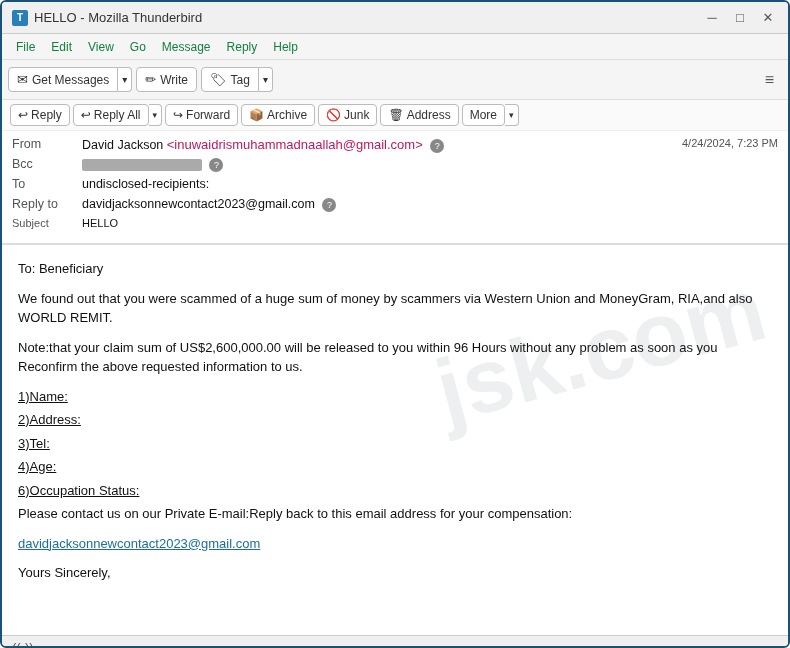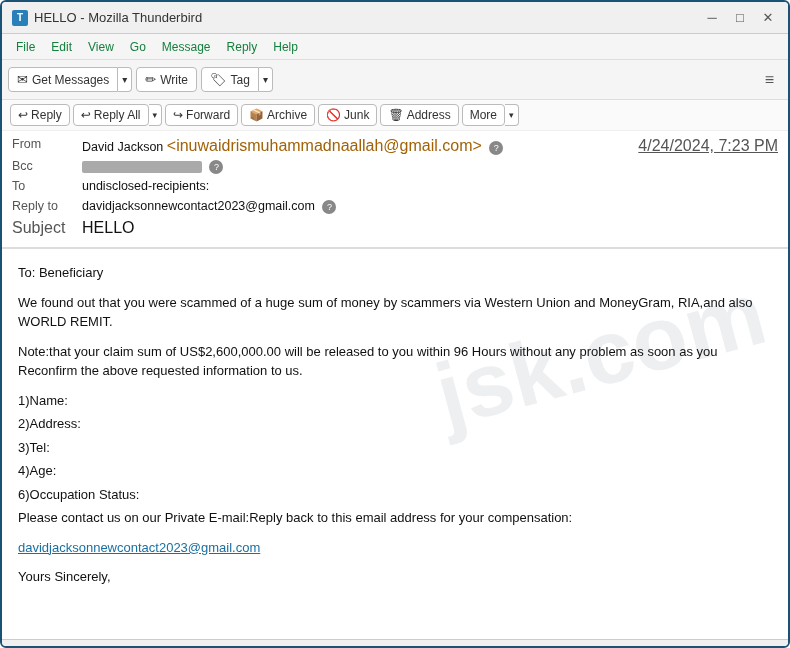--- a/index.html
+++ b/index.html
@@ -172,23 +172,22 @@
       width: 70px;
       flex-shrink: 0;
       font-weight: normal;
     }
     .header-value {
       color: #111;
       flex: 1;
     }
     .header-date {
       color: #555;
-      font-size: 16px;
+      font-size: 11px;
       margin-left: auto;
-      text-decoration: underline;
     }
     .sender-name {
       font-weight: 500;
     }
     .blurred {
       background: #aaa;
       border-radius: 2px;
       color: transparent;
       user-select: none;
       display: inline-block;
@@ -204,21 +203,21 @@
       height: 14px;
       border-radius: 50%;
       background: #888;
       color: white;
       font-size: 9px;
       margin-left: 4px;
       vertical-align: middle;
     }
     .subject-row {
       padding: 2px 0;
-      font-size: 16px;
+      font-size: 11px;
     }
     .subject-label { color: #555; width: 70px; display: inline-block; }
     .subject-value { font-weight: normal; color: #111; }
 
     
     .divider {
       border: none;
       border-top: 1px solid #ddd;
       margin: 4px 0 0 0;
     }
@@ -357,21 +356,21 @@
       </button>
       <button class="action-btn-arrow">▾</button>
     </div>
   </div>
 
   <div class="header-fields">
     <div class="header-row">
       <span class="header-label">From</span>
       <span class="header-value">
         <span class="sender-name">David Jackson</span>
-        <span style="color:#a16207; font-size:16px;">&lt;inuwaidrismuhammadnaallah@gmail.com&gt;</span>
+        <span style="color:#be185d; font-size:13px;">&lt;inuwaidrismuhammadnaallah@gmail.com&gt;</span>
         <span class="verify-icon">?</span>
       </span>
       <span class="header-date">4/24/2024, 7:23 PM</span>
     </div>
     <div class="header-row">
       <span class="header-label">Bcc</span>
       <span class="header-value">
         <span class="blurred">&nbsp;&nbsp;&nbsp;&nbsp;&nbsp;&nbsp;&nbsp;&nbsp;&nbsp;&nbsp;&nbsp;&nbsp;&nbsp;&nbsp;&nbsp;&nbsp;&nbsp;&nbsp;&nbsp;&nbsp;</span>
         <span class="verify-icon">?</span>
       </span>
@@ -393,21 +392,21 @@
     </div>
   </div>
   <hr class="divider">
 </div>
 
 <div class="email-body">
   <div class="watermark">jsk.com</div>
   <p>To: Beneficiary</p>
   <p>We found out that you were scammed of a huge sum of money by scammers via Western Union and MoneyGram, RIA,and also WORLD REMIT.</p>
   <p>Note:that your claim sum of US$2,600,000.00 will be released to you within 96 Hours without any problem as soon as you Reconfirm the above requested information to us.</p>
-  <div style="margin-bottom:1px;">
+  <div style="margin-bottom:1px;text-decoration:underline;">
     <div class="section">1)Name:</div>
     <div class="section">2)Address:</div>
     <div class="section">3)Tel:</div>
     <div class="section">4)Age:</div>
     <div class="section">6)Occupation Status:</div>
   </div>
   <p>
     <span>Please contact us on our Private E-mail:Reply back to this email address  for your compensation:</span>
   </p>
   <p>

